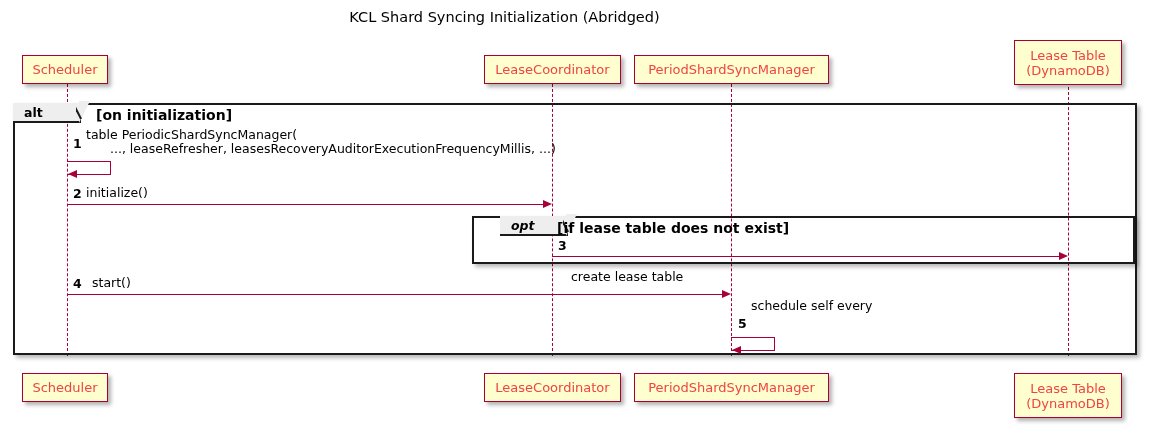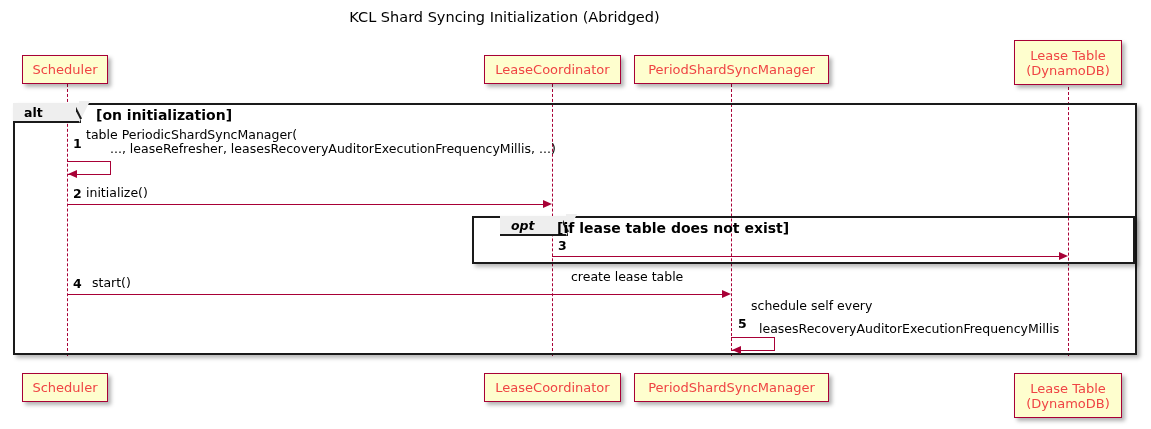--- a/index.html
+++ b/index.html
@@ -193,21 +193,20 @@
   <div class="msg-line" style="left:552px; top:256px; width:509px;"></div>
   <div class="arrow-right" style="left:1059px; top:252px;"></div>
 
   <div class="seq-num" style="left:73px; top:276px;">4</div>
   <div class="msg-text" style="left:92px; top:276px;">start()</div>
   <div class="msg-line" style="left:67px; top:294px; width:656px;"></div>
   <div class="arrow-right" style="left:722px; top:290px;"></div>
 
   <div class="seq-num" style="left:738px; top:316px;">5</div>
   <div class="msg-text" style="left:751px; top:299px;">schedule self every</div>
-  <div class="msg-text" style="left:759px; top:322px;">leasesRecoveryAuditorExecutionFrequencyMillis</div>
   <div class="selfloop" style="left:731px; top:337px; width:44px; height:14px;"></div>
   <div class="arrow-left" style="left:732px; top:346px;"></div>
 
   <div class="participant" style="left:22px; top:55px; width:86px; height:29px;">
     <span>Scheduler</span>
   </div>
 
   <div class="participant" style="left:484px; top:55px; width:137px; height:29px;">
     <span>LeaseCoordinator</span>
   </div>

